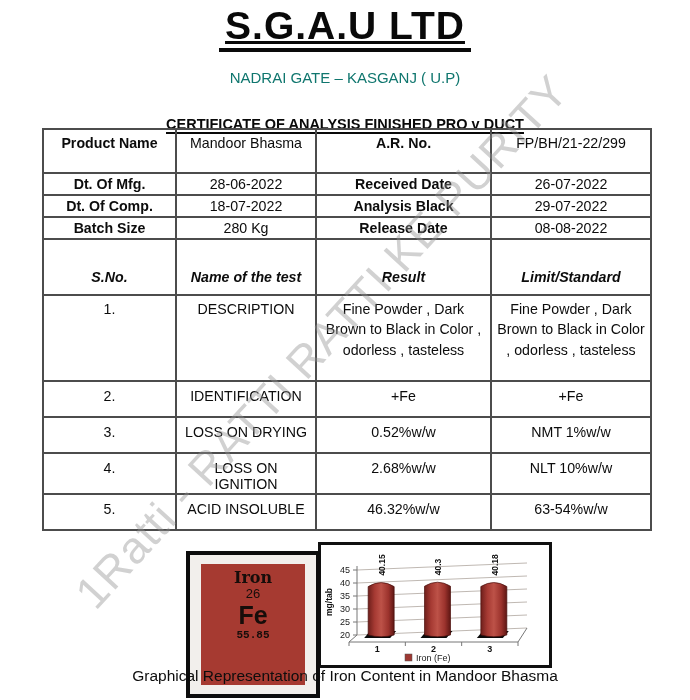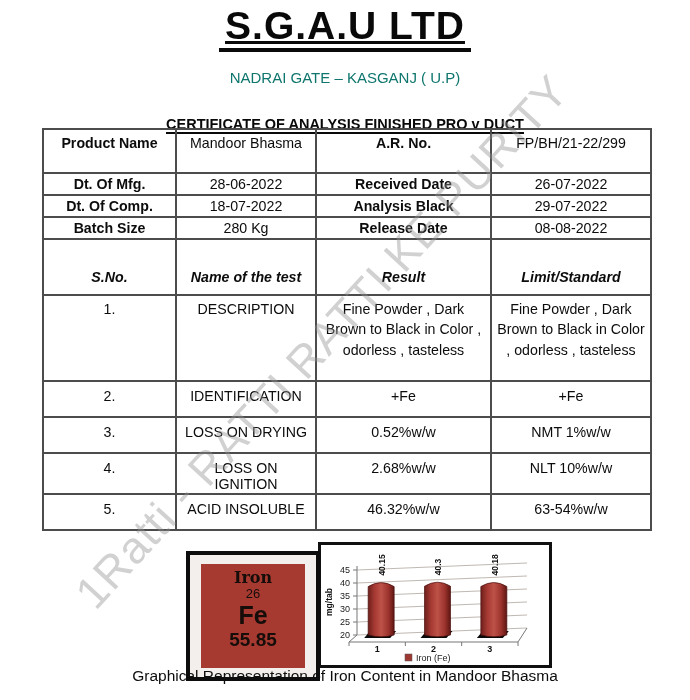--- a/index.html
+++ b/index.html
@@ -34,31 +34,31 @@
   tr.r-test td{height:27px;vertical-align:top;padding-top:6px;}
   
   .watermark{
     position:absolute;left:322px;top:342px;z-index:9;pointer-events:none;
     transform:translate(-50%,-50%) rotate(-47.5deg);
     font-size:45px;letter-spacing:1px;white-space:nowrap;
     color:rgba(145,145,145,0.42);font-weight:400;
   }
   
   .element-card{
-    position:absolute;left:186px;top:551px;width:134px;height:130px;
+    position:absolute;left:186px;top:551px;width:134px;height:147px;
     border:4px solid #0d0d0d;background:#f2efec;box-sizing:border-box;z-index:3;
   }
   .element-tile{
     position:absolute;left:11px;top:9px;right:11px;bottom:9px;
     text-align:center;color:#160d0a;
   }
   .el-name{font-family:"DejaVu Serif",serif;font-weight:bold;font-size:16px;padding-top:5px;line-height:1.1;}
   .el-num{font-family:Liberation Sans, sans-serif;font-size:13px;line-height:1.15;}
   .el-sym{font-size:25px;font-weight:bold;line-height:1.1;}
-  .el-wt{font-family:Liberation Sans, sans-serif;font-size:19px;font-weight:bold;line-height:1.2;}
+  .el-wt{font-family:Liberation Mono, monospace;font-size:11px;font-weight:bold;line-height:1.2;}
   .chart-box{
     position:absolute;left:318px;top:542px;width:234px;height:126px;
     border:3px solid #101010;background:#fff;box-sizing:border-box;z-index:2;
   }
   .chart-box svg{display:block;}
   .caption{
     position:absolute;top:667px;left:0;right:0;text-align:center;
     font-size:15.5px;color:#0d0d0d;z-index:4;
   }
 </style>

